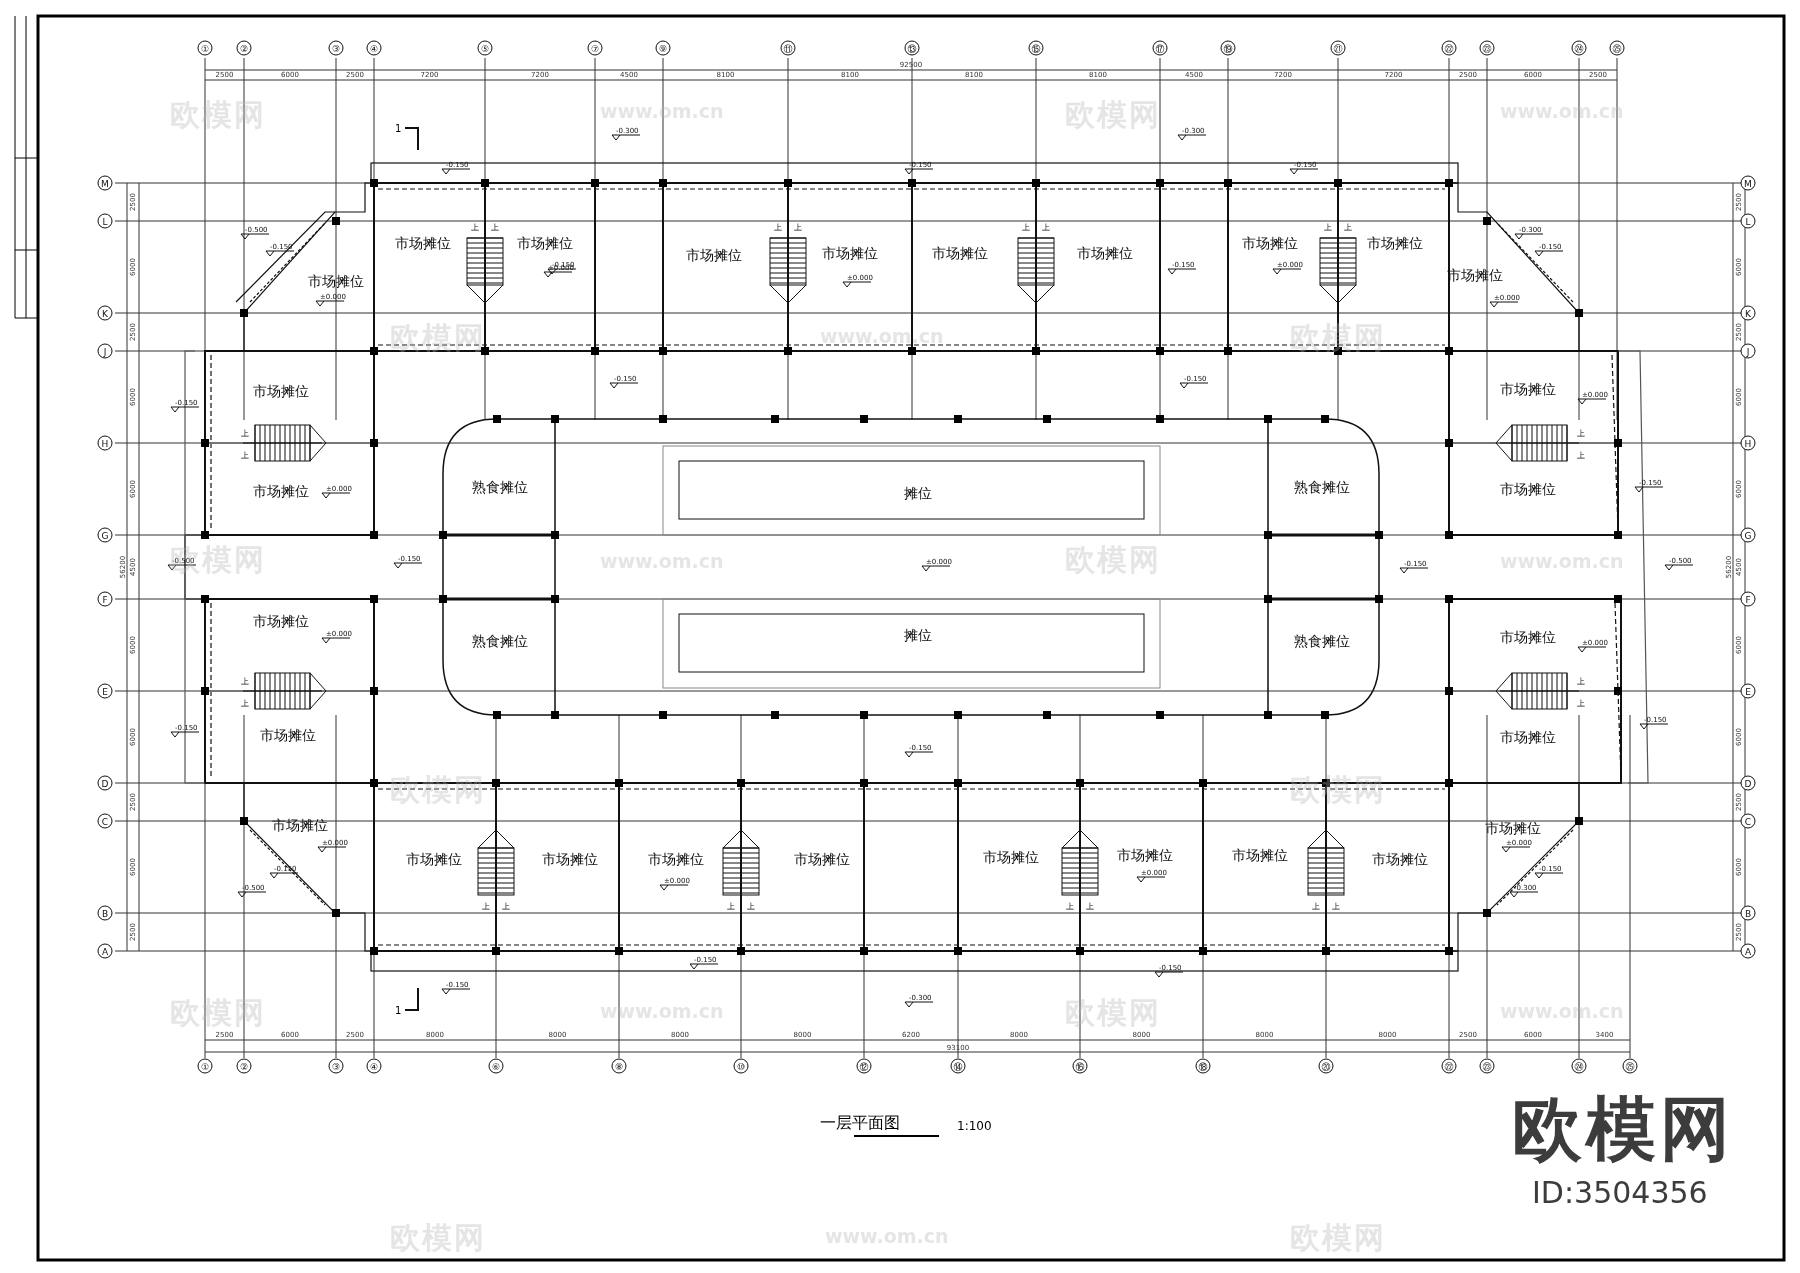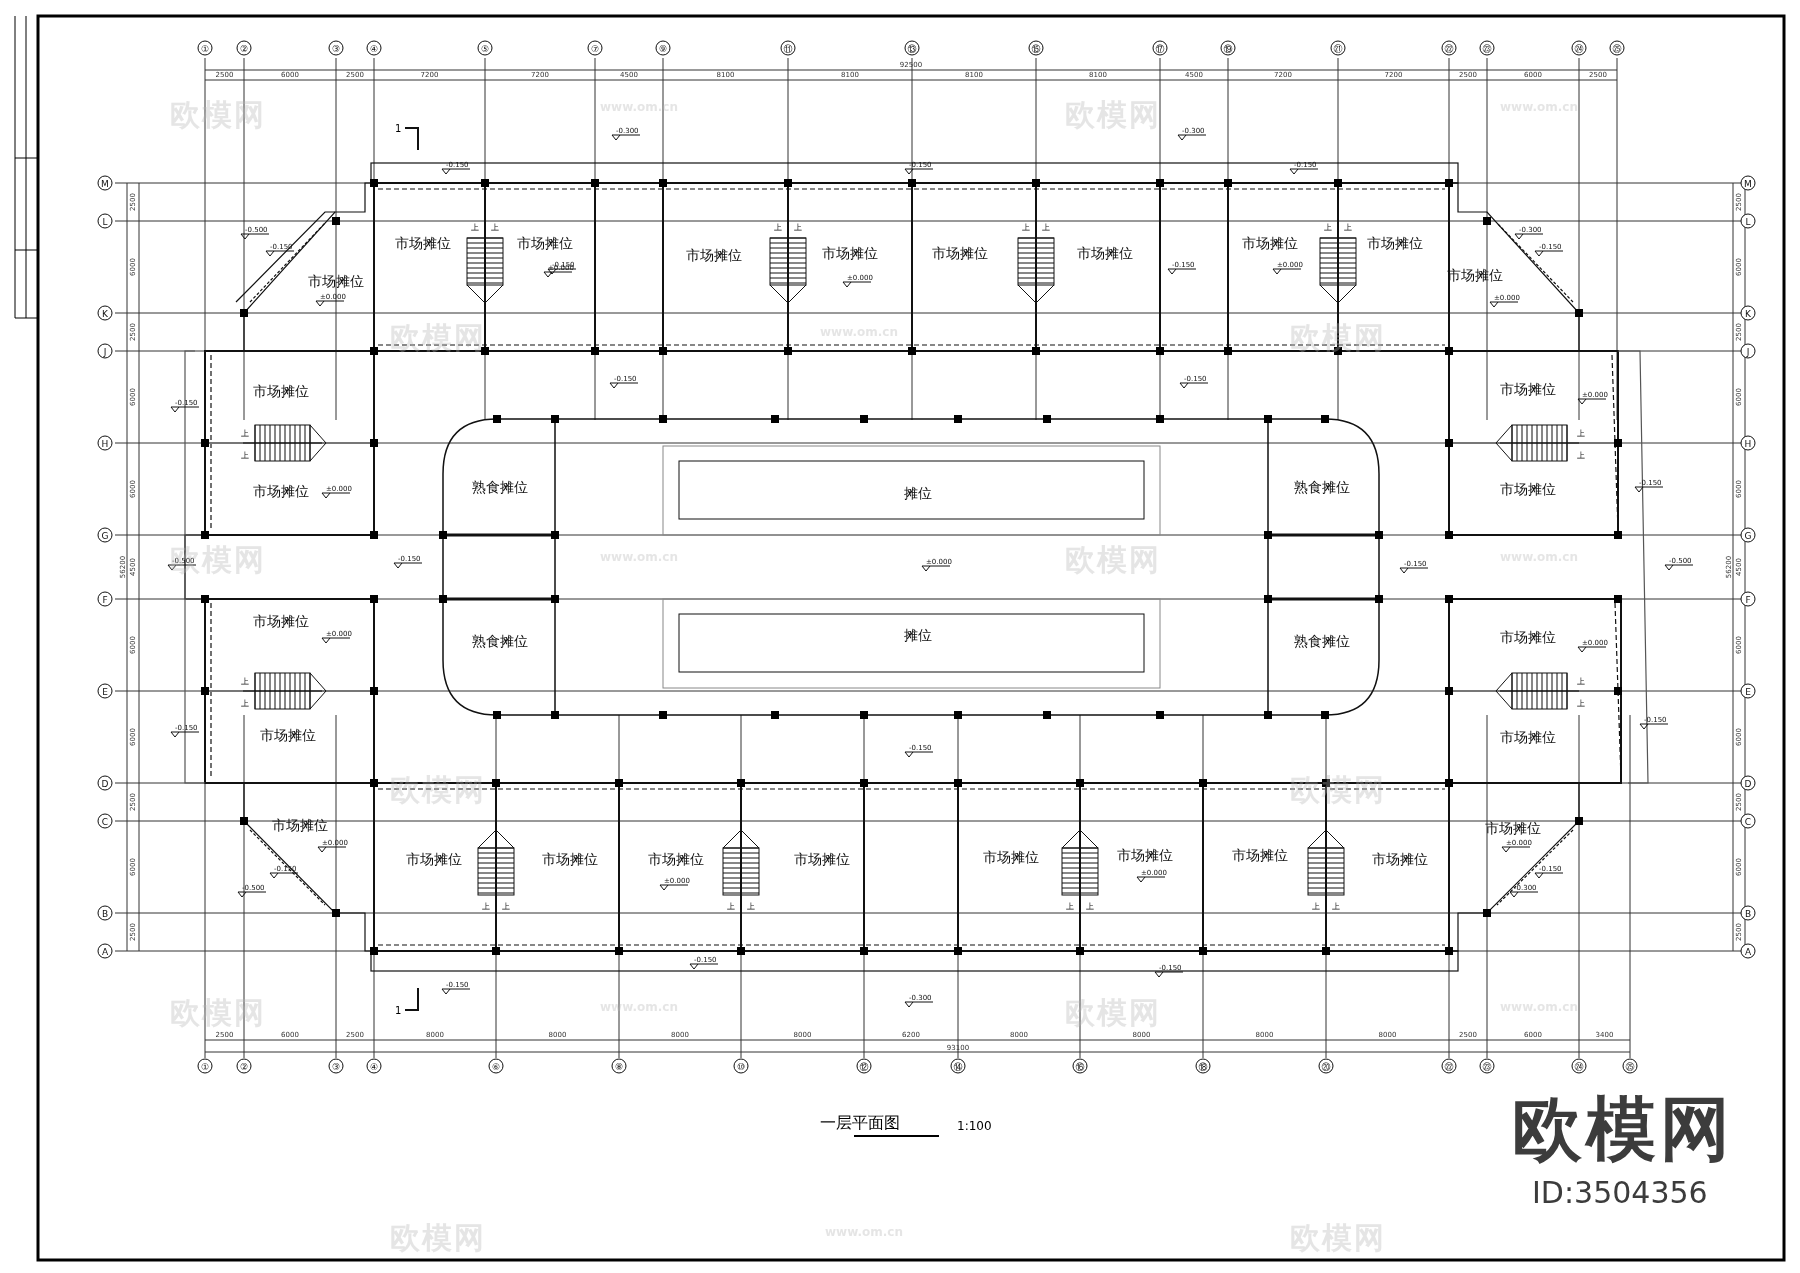--- a/index.html
+++ b/index.html
@@ -1,21 +1,21 @@
 <!DOCTYPE html>
 <html><head>
 <meta charset="utf-8">
 <style>
   html,body{margin:0;padding:0;background:#ffffff;}
   body{width:1800px;height:1273px;position:relative;overflow:hidden;font-family:"DejaVu Sans",sans-serif;color:#111;}
   #sheet{position:absolute;left:0;top:0;width:1800px;height:1273px;}
   svg text{font-family:"DejaVu Sans",sans-serif;}
   .wm{position:absolute;color:rgba(180,180,180,0.35);font-family:"DejaVu Sans",sans-serif;font-weight:bold;pointer-events:none;white-space:nowrap;}
   .wm.big{font-size:30px;letter-spacing:2px;}
-  .wm.url{font-size:12px;}
+  .wm.url{font-size:19px;}
   #brand{position:absolute;left:1512px;top:1090px;color:#3c3c3c;font-family:"DejaVu Sans",sans-serif;text-align:left;}
   #brand .logo{font-size:70px;font-weight:bold;letter-spacing:4px;line-height:78px;}
   #brand .id{font-size:30px;line-height:50px;margin-left:20px;}
 </style>
 </head>
 <body>
 
 <div id="sheet">
 <svg id="plan" width="1800" height="1273" viewBox="0 0 1800 1273" xmlns="http://www.w3.org/2000/svg">
 

